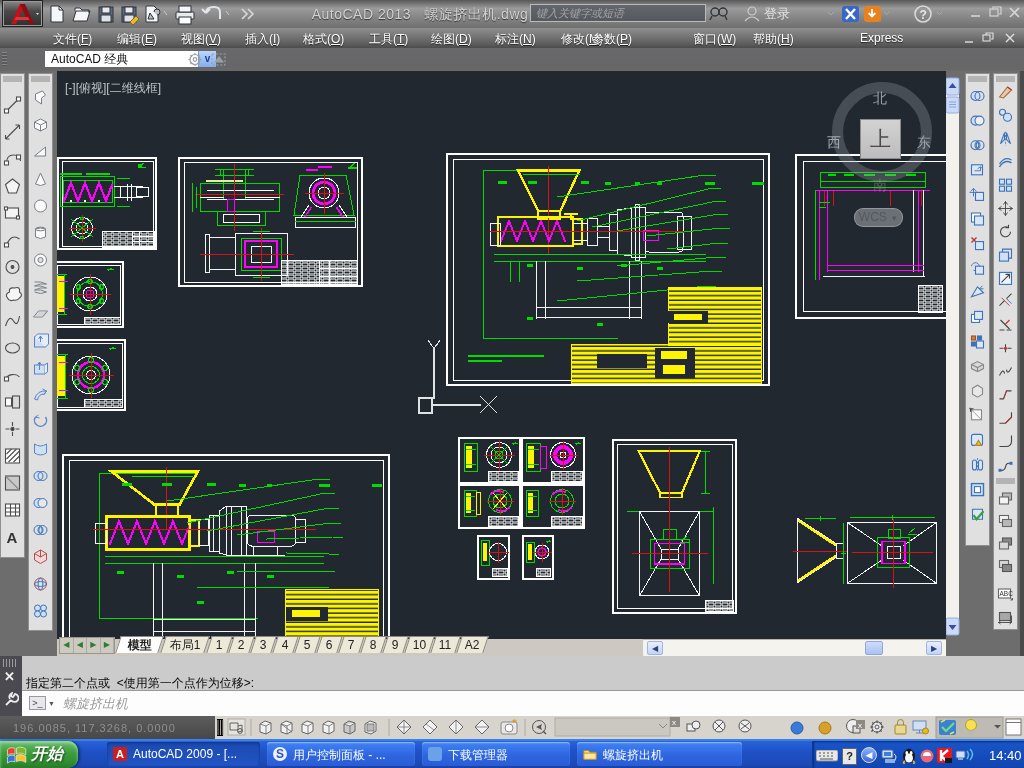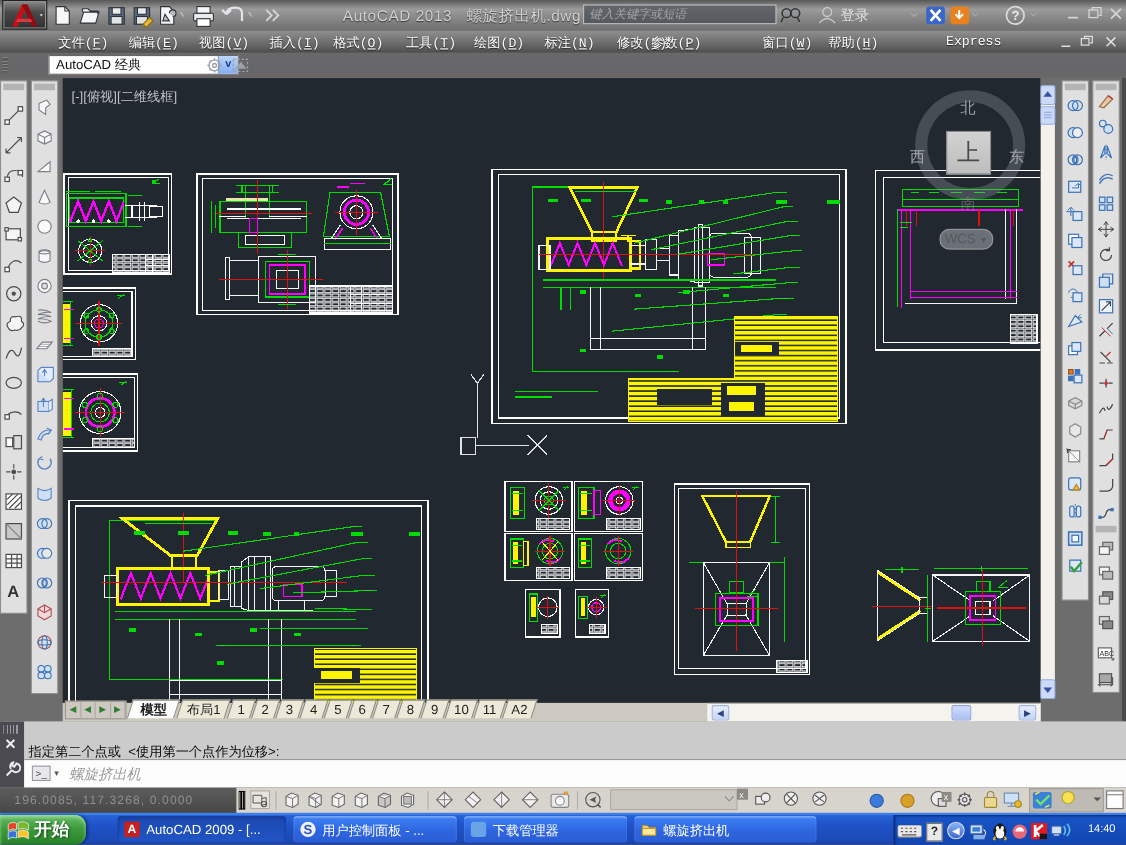--- a/index.html
+++ b/index.html
@@ -5,21 +5,21 @@
   html,body{margin:0;padding:0;}
   body{width:1024px;height:768px;overflow:hidden;font-family:"Liberation Sans",sans-serif;position:relative;background:#6d6d6d;}
   .abs{position:absolute;}
   
   #titlebar{left:0;top:0;width:1024px;height:28px;background:linear-gradient(#585858,#9b9b9b 30%,#8a8a8a 55%,#6f6f6f);}
   #acadlogo{left:2px;top:0px;width:41px;height:27px;background:linear-gradient(#8a8a8a,#4a4a4a 40%,#303030);border:1px solid #222;box-shadow:inset 0 0 0 1px #999;box-sizing:border-box;}
   #titletext{left:0;top:6px;width:840px;text-align:center;color:#d2d2d2;font-size:14px;letter-spacing:.5px;text-shadow:0 1px 1px #333;}
   #searchbox{left:530px;top:4px;width:176px;height:18px;background:linear-gradient(#63676b,#55585c);border:1px solid #b8babc;color:#a2a4a6;font-style:italic;font-size:11px;line-height:16px;padding-left:5px;box-sizing:border-box;}
   
   #menubar{left:0;top:28px;width:1024px;height:20px;background:linear-gradient(#8f8f8f,#5d5d5d 80%,#4c4c4c);color:#fff;font-size:12px;}
-  #menubar .mi{position:absolute;top:3px;text-shadow:0 1px 1px #222;font-family:Liberation Mono, monospace;}
+  #menubar .mi{position:absolute;top:3px;text-shadow:0 1px 1px #222;}
   
   #toolrow{left:0;top:48px;width:1024px;height:23px;background:linear-gradient(#69696b,#666668 70%,#6b6866);}
   #wscombo{left:0;top:2px;width:173px;height:18px;background:#fff;border:1px solid #666;box-sizing:border-box;font-size:12px;font-family:Liberation Sans, sans-serif;color:#111;line-height:16px;padding-left:6px;margin-left:44px;}
   #wsbtn{right:0px;top:0px;width:17px;height:16px;background:linear-gradient(#bcd5fb,#84aef0);border-left:1px solid #7a9ad0;color:#1a3d8f;font-size:10px;text-align:center;line-height:15px;font-weight:bold;}
   
   #leftdock{left:0;top:71px;width:57px;height:585px;background:#6d6d6d;}
   #rightdock{left:946px;top:71px;width:78px;height:585px;background:#6d6d6d;}
   
   #canvas{left:57px;top:71px;width:889px;height:568px;background:#21282f;overflow:hidden;}
   #vplabel{left:8px;top:9px;color:#c0c4c8;font-size:12px;} .vcl{color:rgba(185,190,196,0.8);font-size:14px;}
@@ -1109,21 +1109,21 @@
   <div class="abs" style="left:0;top:0;width:1024px;height:2px;background:#3a80e8;"></div>
   <div class="abs" id="startbtn">
     <svg width="21" height="20" viewBox="0 0 21 20" style="position:absolute;left:6px;top:4px">
       <g stroke="#fff" stroke-width="0.6">
       <path d="M1.5 4.6 C3.5 2.6 6 2.2 9 3.4 L9 9.4 C6 8.2 3.5 8.6 1.5 10.6 Z" fill="#e8422a"></path>
       <path d="M10.5 3.1 C13 1.6 16.5 1.8 19.8 3.9 L19.8 9.9 C16.5 7.8 13 7.6 10.5 9.1 Z" fill="#7db72f"></path>
       <path d="M1.5 12.1 C3.5 10.1 6 9.7 9 10.9 L9 16.9 C6 15.7 3.5 16.1 1.5 18.1 Z" fill="#3a6ee0"></path>
       <path d="M10.5 10.6 C13 9.1 16.5 9.3 19.8 11.4 L19.8 17.4 C16.5 15.3 13 15.1 10.5 16.6 Z" fill="#ffc030"></path>
       </g>
     </svg>
-    <span style="position:absolute;left:31px;top:3px;font-size:16px;font-weight:bold;color:#fff;text-shadow:1px 1px 2px #1a4a1a;">开始</span>
+    <span style="position:absolute;left:31px;top:3px;font-size:16px;font-style:italic;font-weight:bold;color:#fff;text-shadow:1px 1px 2px #1a4a1a;">开始</span>
   </div>
   <div class="abs taskbtn active" style="left:107px;width:153px;">
     <span class="ticon" style="background:#c82020;color:#fff;font-weight:bold;font-size:11px;text-align:center;line-height:14px;">A</span>
     <span class="tlabel">AutoCAD 2009 - [...</span>
   </div>
   <div class="abs taskbtn" style="left:267px;width:148px;">
     <span class="ticon" style="background:#f0f0f8;border-radius:50%;color:#2858c8;font-weight:bold;font-size:12px;text-align:center;line-height:14px;">S</span>
     <span class="tlabel">用户控制面板 - ...</span>
   </div>
   <div class="abs taskbtn" style="left:422px;width:148px;">
@@ -1166,15 +1166,15 @@
     <svg width="15" height="16" viewBox="0 0 15 16" style="position:absolute;left:124px;top:7px">
         <rect x="0" y="0" width="15" height="15" fill="#e81820"></rect>
         <path d="M4 2 v11 M4 8 l7 -6 M4 8 l7 6" stroke="#fff" stroke-width="2.4" fill="none"></path>
         <path d="M8 10 h7 v5 h-7 z" fill="#181818"></path>
       </svg>
     <svg width="20" height="16" viewBox="0 0 20 16" style="position:absolute;left:141px;top:7px">
         <rect x="2" y="3" width="9" height="7" rx="1" fill="#cfe0f5" stroke="#4868a8"></rect>
         <rect x="4" y="10" width="5" height="2" fill="#88a8d8"></rect>
         <path d="M13 3 q3 4 0 8 M16 1 q5 5 0 11" stroke="#58b8e8" fill="none" stroke-width="1.6"></path>
       </svg>
-    <span style="position:absolute;left:176px;top:7px;color:#fff;font-size:10px;">14:40</span>
+    <span style="position:absolute;left:176px;top:7px;color:#fff;font-size:13px;">14:40</span>
   </div>
 </div>
 
 </body></html>

